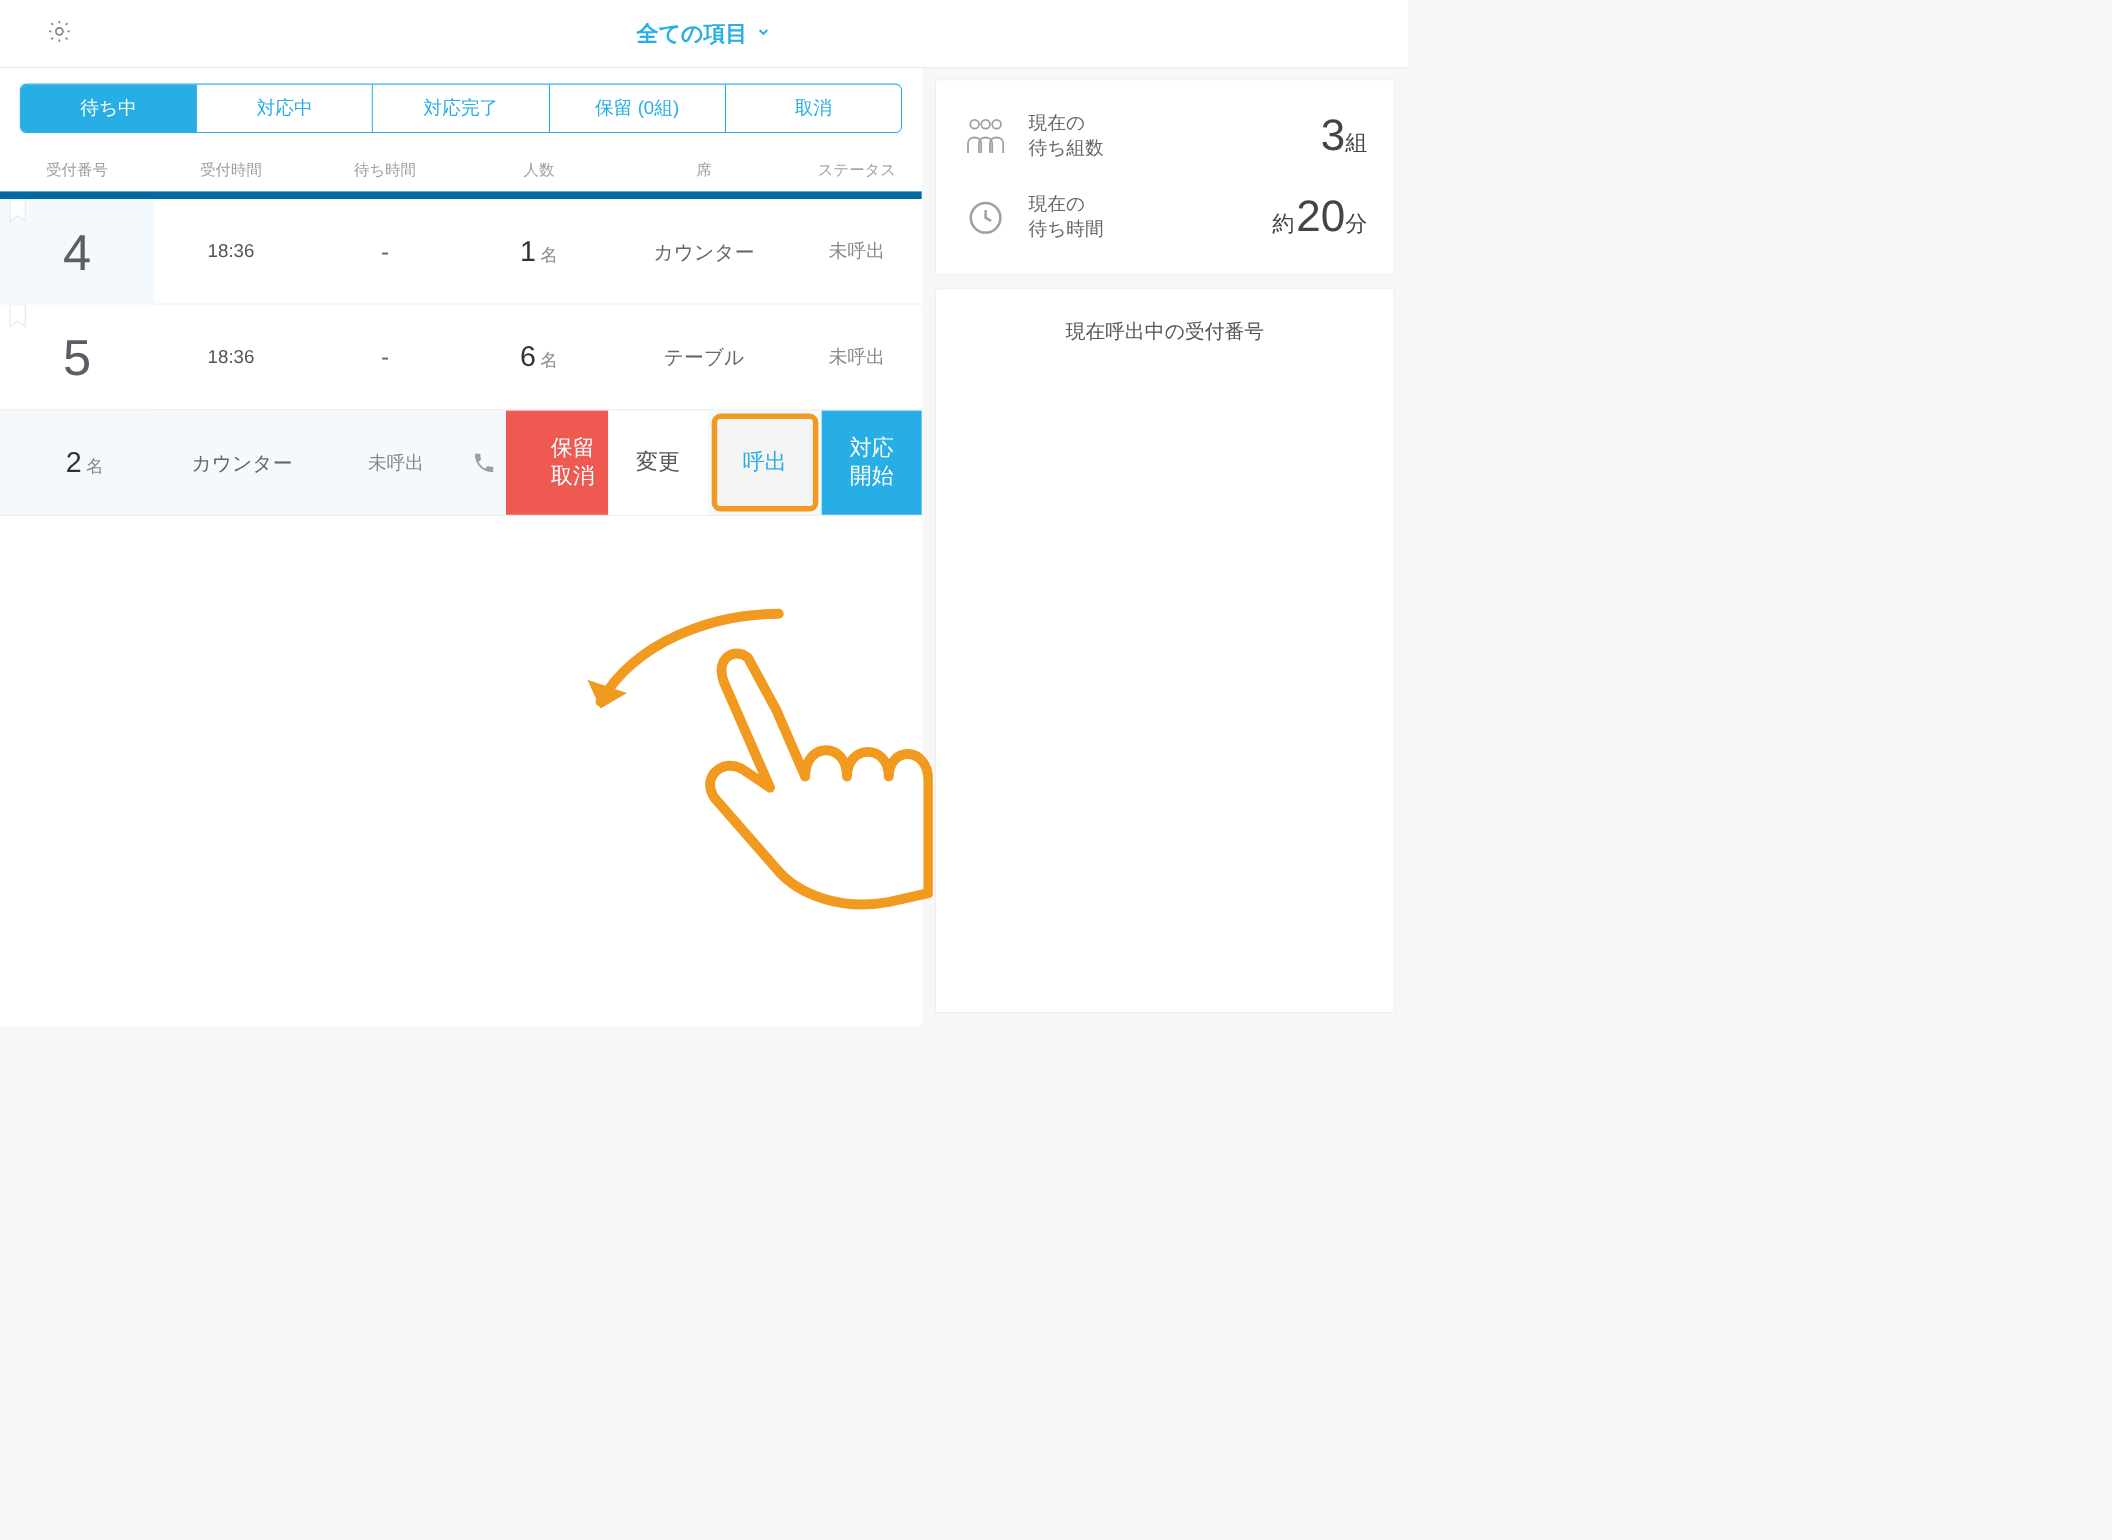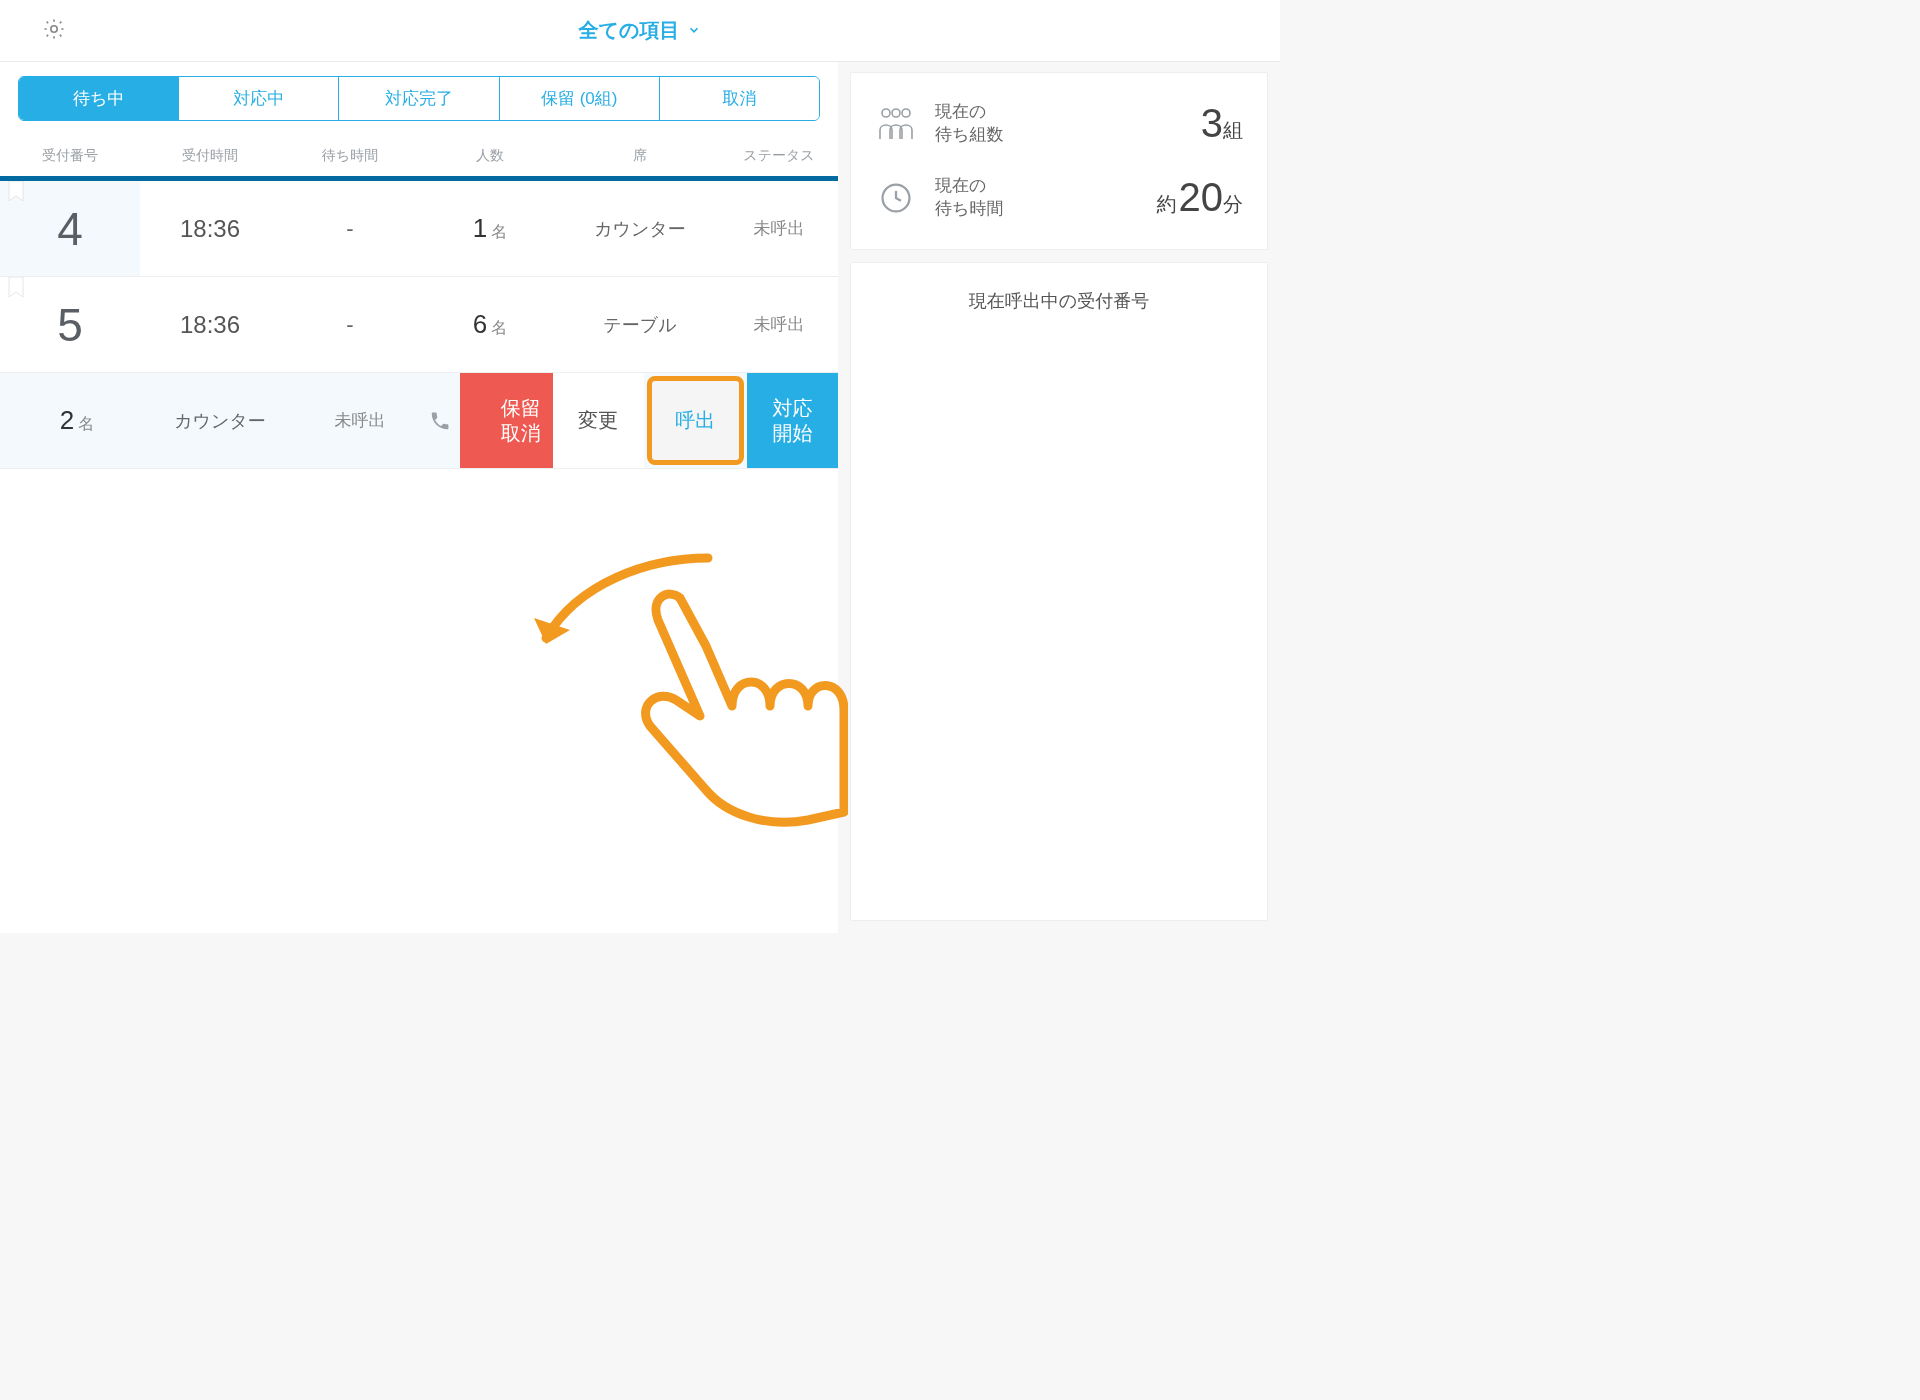--- a/index.html
+++ b/index.html
@@ -117,21 +117,21 @@
     cursor: pointer;
   }
 
   
   .thead {
     display: flex;
     align-items: center;
     height: 46px;
     font-size: 14px;
     color: #9aa0a6;
-    border-bottom: 5px solid #0369a1;
+    border-bottom: 7px solid #0369a1;
     background: #fff;
   }
   .col-num    { width: 140px; text-align: center; }
   .col-time   { width: 140px; text-align: center; }
   .col-wait   { width: 140px; text-align: center; }
   .col-people { width: 140px; text-align: center; }
   .col-seat   { width: 160px; text-align: center; }
   .col-status { width: 118px; text-align: center; }
 
   
@@ -157,21 +157,21 @@
   }
   .ribbon {
     position: absolute;
     left: 8px; top: 0;
     width: 16px; height: 22px;
   }
   .ribbon svg { display:block; }
   .cell { font-size: 18px; color: #666; }
   .cell.big { font-size: 26px; color: #333; font-weight: 400; }
   .cell.big .suffix { font-size: 16px; color: #888; margin-left: 4px; }
-  .trow .col-time   { font-size: 24px; color: #555; }
+  .trow .col-time   { font-size: 17px; color: #555; }
   .trow .col-wait   { font-size: 22px; color: #666; }
   .trow .col-people { }
   .trow .col-seat   { font-size: 18px; color: #666; }
   .trow .col-status { font-size: 17px; color: #888; }
 
   
   .action-row {
     display: flex;
     align-items: stretch;
     height: 96px;

